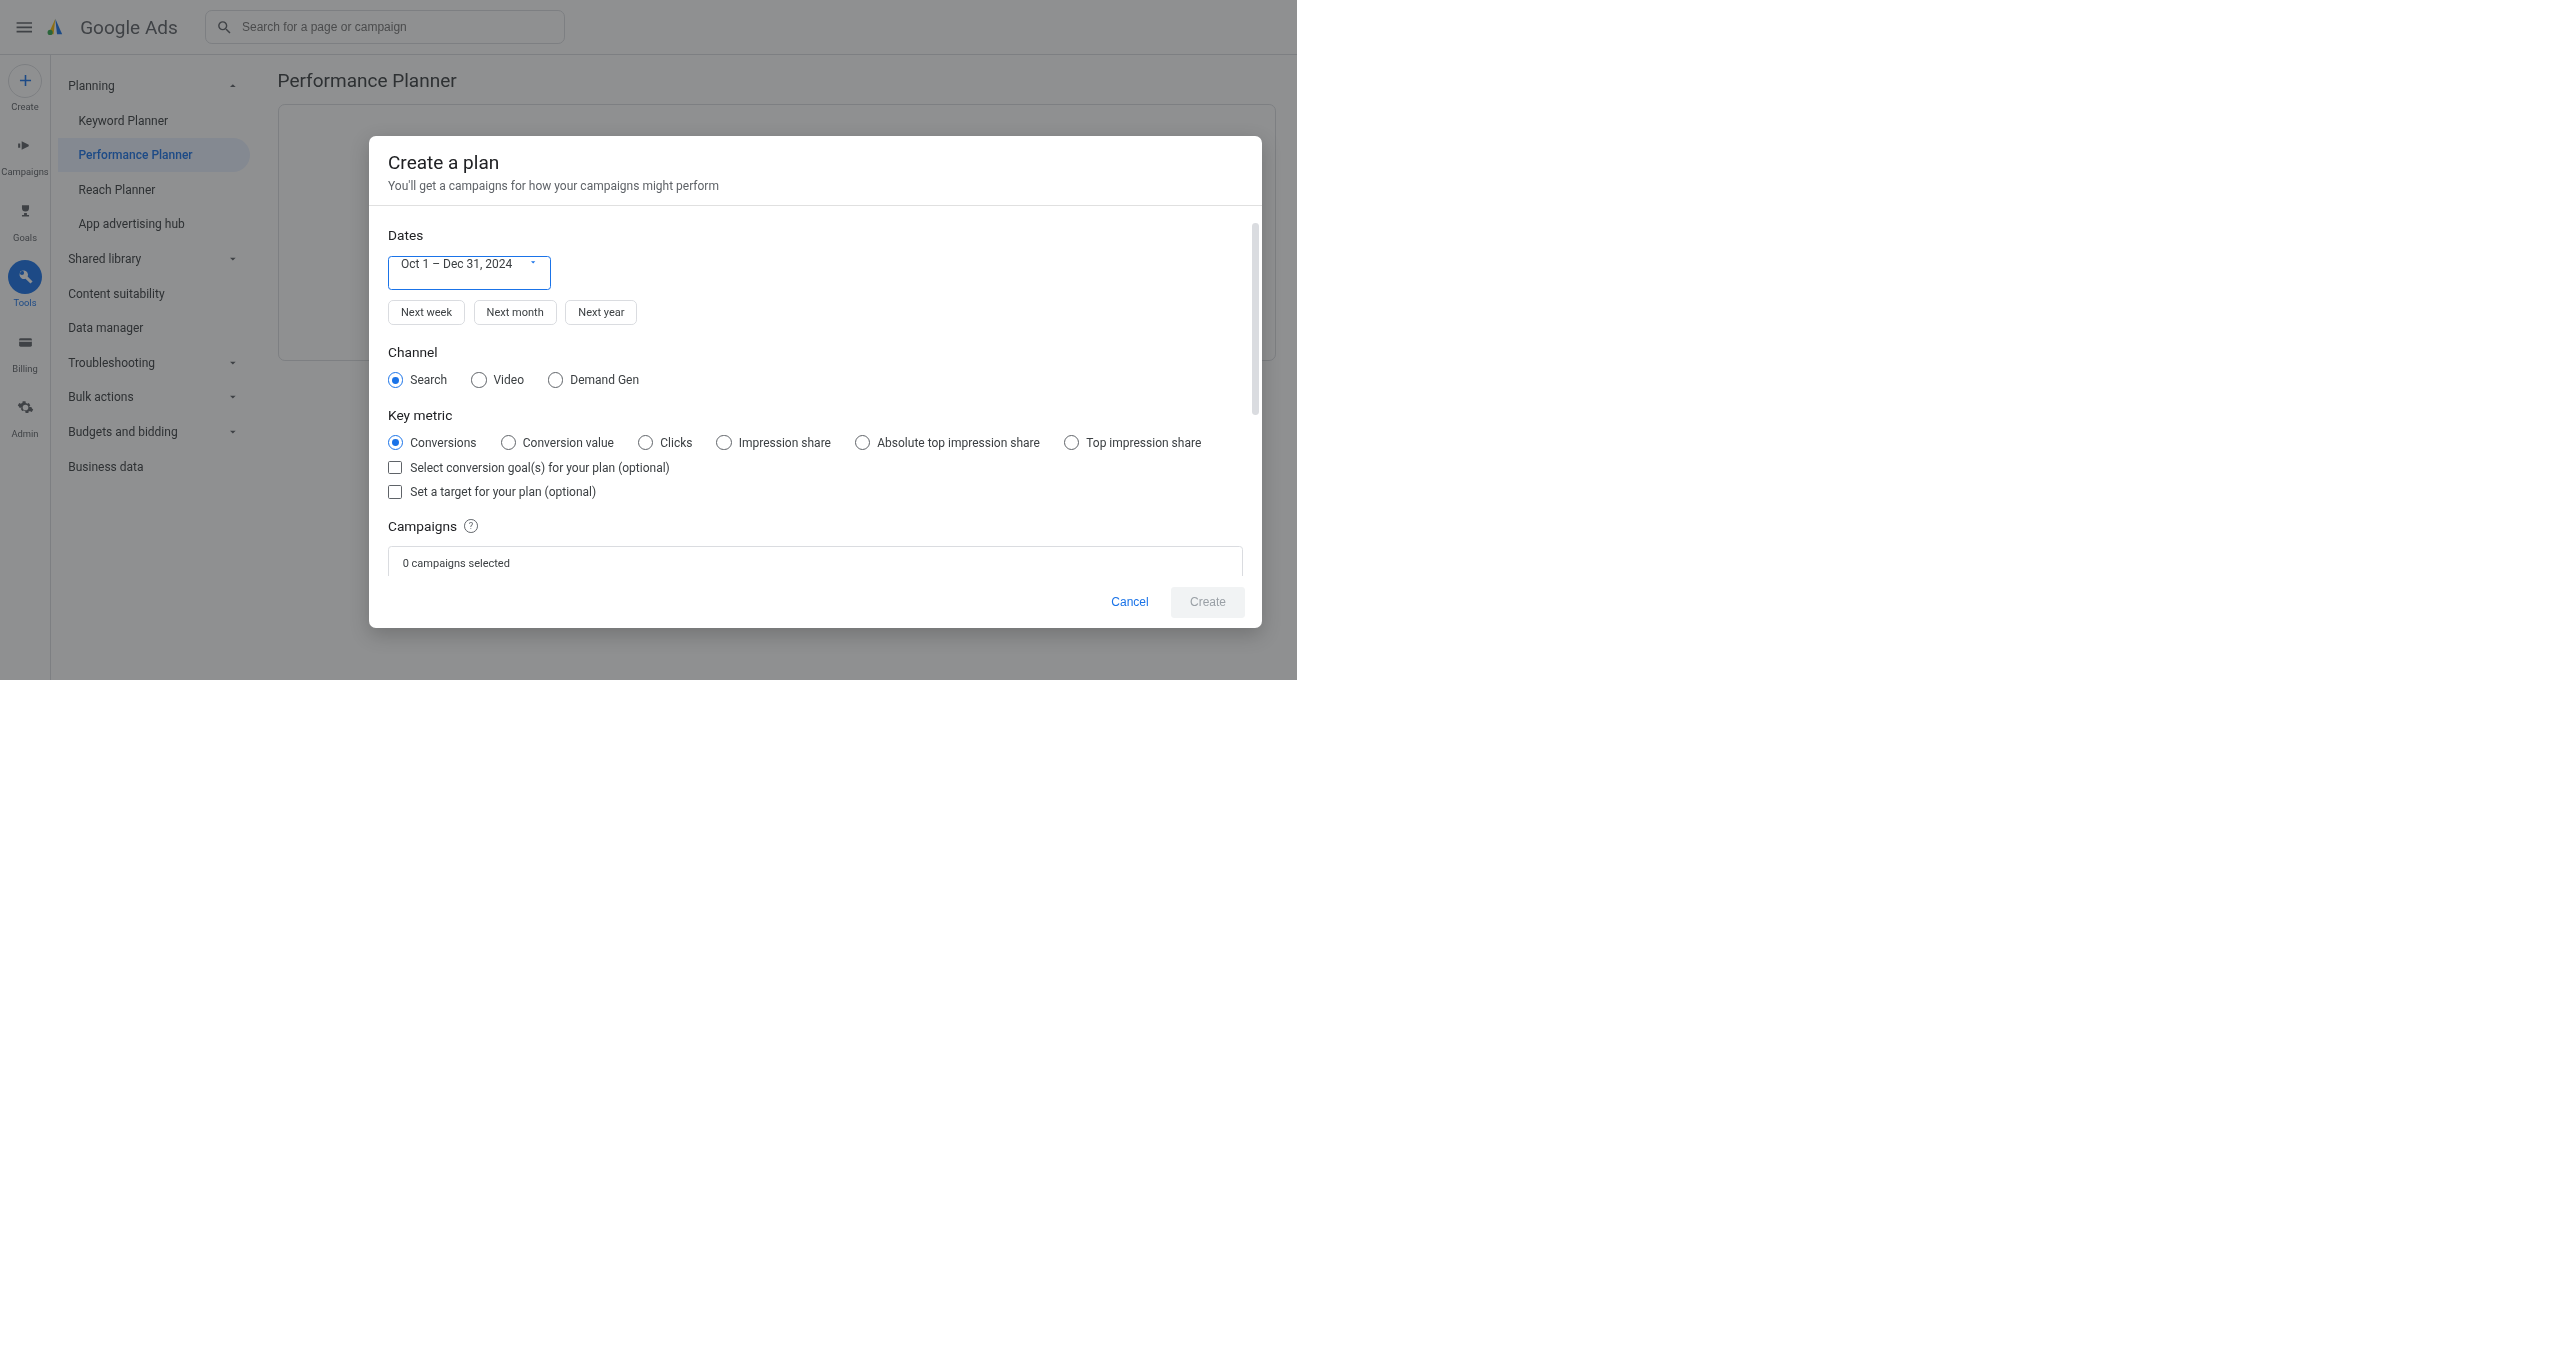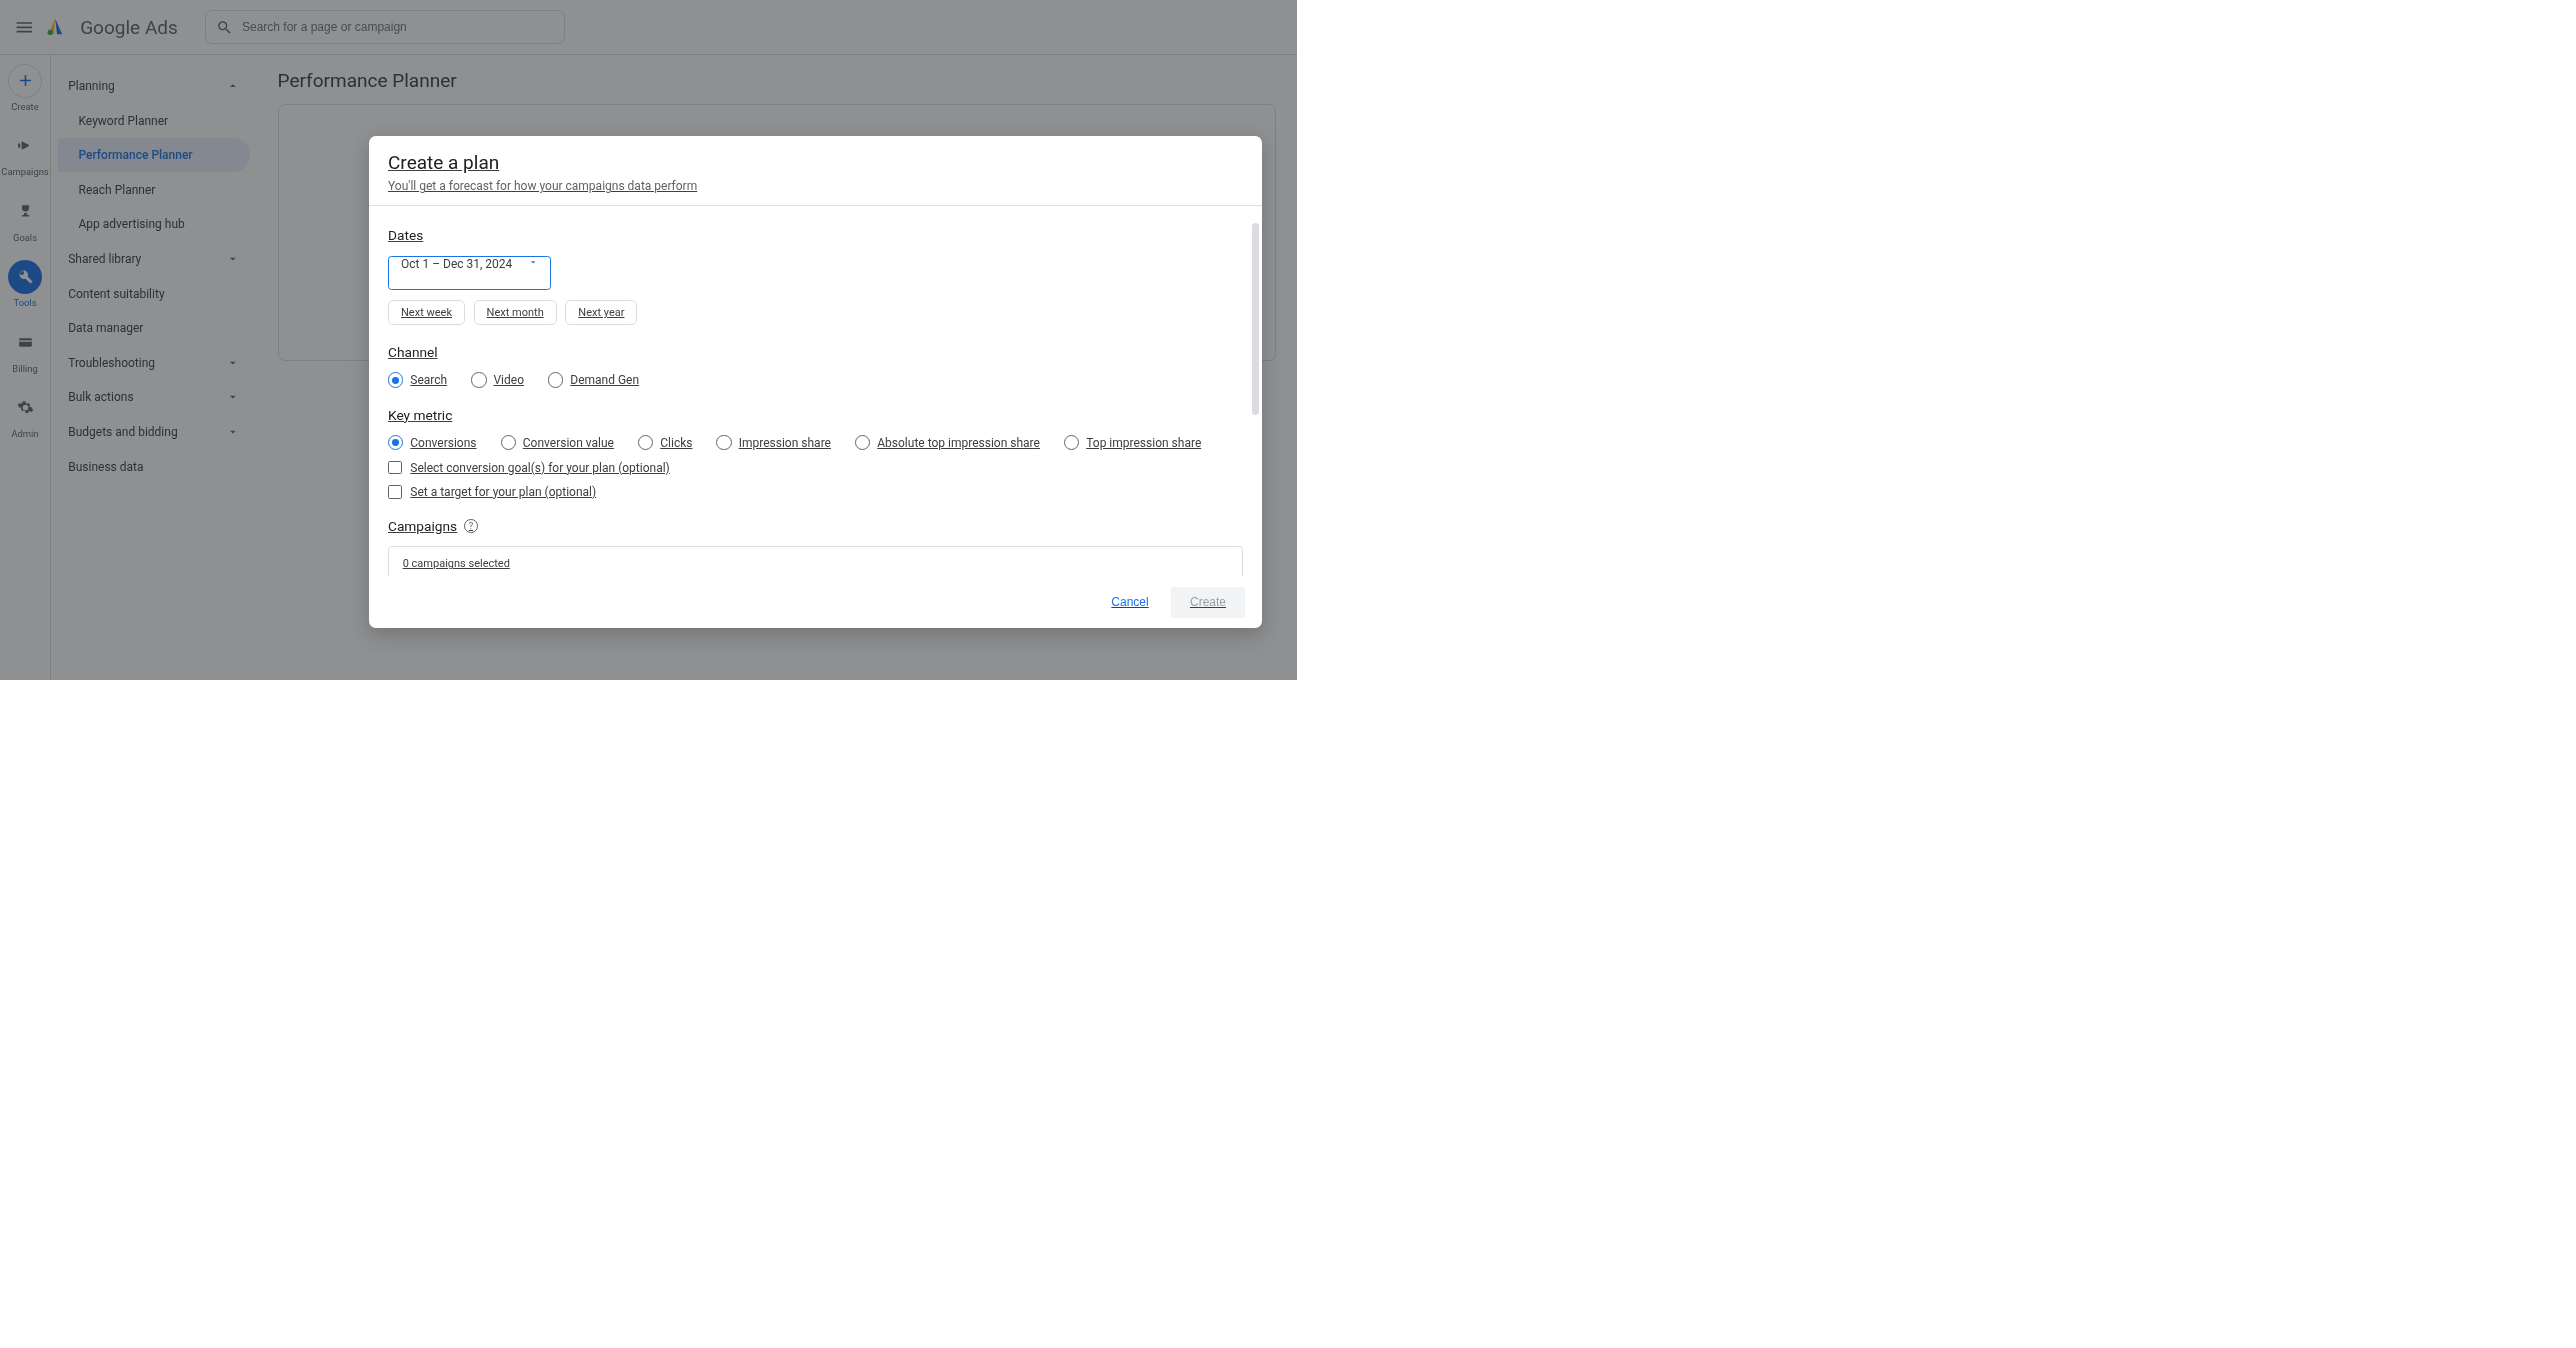--- a/index.html
+++ b/index.html
@@ -26,21 +26,21 @@
     .side-sub.active { background: #e8f0fe; color: #1a73e8; font-weight: 500; }
     
     .content { flex: 1; padding: 13.7px 20.6px; }
     .page-title { font-size: 19px; color: #3c4043; padding-bottom: 8.6px;}
     .placeholder-card { margin-top: 3.4px; height: 257px; border: 0.9px solid #dadce0; border-radius: 6.9px; position: relative; }
     .illustration { position: absolute; left: 438px; top: 34px; width: 137px; height: 103px; border: 0.9px solid #9aa0a6; background: #fff; }
     .illustration-top { height: 13.7px; border-bottom: 0.9px solid #9aa0a6; display: flex; align-items: center; padding-left: 5.1px; gap: 3.4px; }
     .illustration-dot { width: 3.4px; height: 3.4px; border-radius: 50%; border: 0.9px solid #9aa0a6; }
     
     .overlay { position: absolute; inset: 0; background: rgba(32,33,36,0.5); z-index: 50; }
-    .dialog { position: absolute; left: 369px; top: 136px; width: 893px; height: 492px; background: #fff; border-radius: 6.9px; box-shadow: 0 6.9px 20.6px rgba(0,0,0,0.2); display: flex; flex-direction: column; z-index: 100; overflow: hidden; text-decoration: underline;}
+    .dialog { position: absolute; left: 369px; top: 136px; width: 893px; height: 492px; background: #fff; border-radius: 6.9px; box-shadow: 0 6.9px 20.6px rgba(0,0,0,0.2); display: flex; flex-direction: column; z-index: 100; overflow: hidden;}
     .dialog-head { padding: 15.4px 19px 12px; border-bottom: 0.9px solid #e0e0e0; }
     .dialog-title { font-size: 19px; color: #202124; font-weight: 400; }
     .dialog-sub { font-size: 12px; color: #5f6368; margin-top: 5.1px; }
     .dialog-body { flex: 1; padding: 15.4px 19px; overflow-y: auto; position: relative;}
     .dialog-scroll-track { position: absolute; right: 3.4px; top: 17px; width: 6.9px; height: 192px; background: #dadce0; border-radius: 3.4px;}
     .section-label { font-size: 13.7px; color: #202124; margin-bottom: 12px; margin-top: 5.1px;}
     .date-select { display: inline-flex; border: 1.7px solid #1a73e8; border-radius: 3.4px; height: 34px; padding: 0 12px; gap: 15.4px; cursor: pointer; font-size: 12px; color: #3c4043; }
     .chips { display: flex; gap: 8.6px; margin-top: 10.3px; }
     .chip { border: 0.9px solid #dadce0; border-radius: 5.1px; padding: 5.1px 12px; font-size: 11px; cursor: pointer; color: #3c4043; }
     .radio-row { display: flex; gap: 24px; align-items: center; margin-bottom: 6.9px;}
@@ -200,21 +200,21 @@
       </div>
     </div>
   </div>
 </div>
 
 <div class="overlay"></div>
 
 <div class="dialog">
   <div class="dialog-head">
     <div class="dialog-title">Create a plan</div>
-    <div class="dialog-sub">You'll get a forecast for how your campaigns data perform</div>
+    <div class="dialog-sub">You'll get a campaigns for how your campaigns might perform</div>
   </div>
   <div class="dialog-body">
     <div class="dialog-scroll-track"></div>
     
     <div class="section-label">Dates</div>
     <div class="date-select">
       <span>Oct 1 – Dec 31, 2024</span>
       <svg viewBox="0 0 24 24" width="10.3" height="10.3" fill="#1a73e8">
           <path d="M7 10l5 5 5-5H7z"></path>
         </svg>

